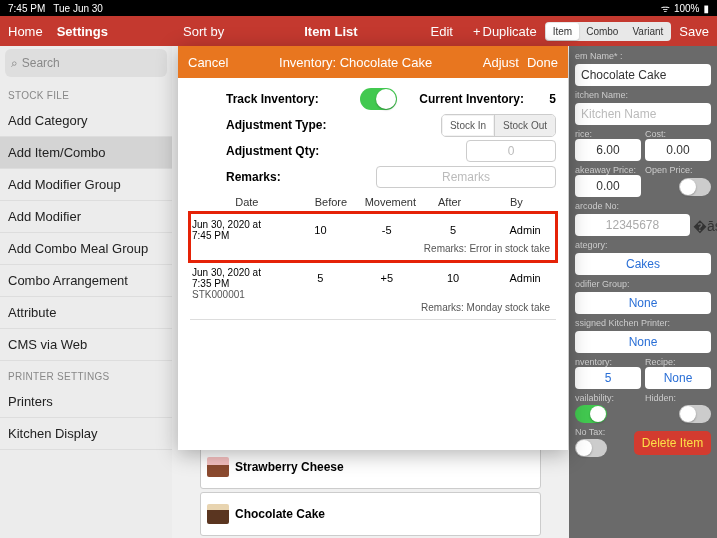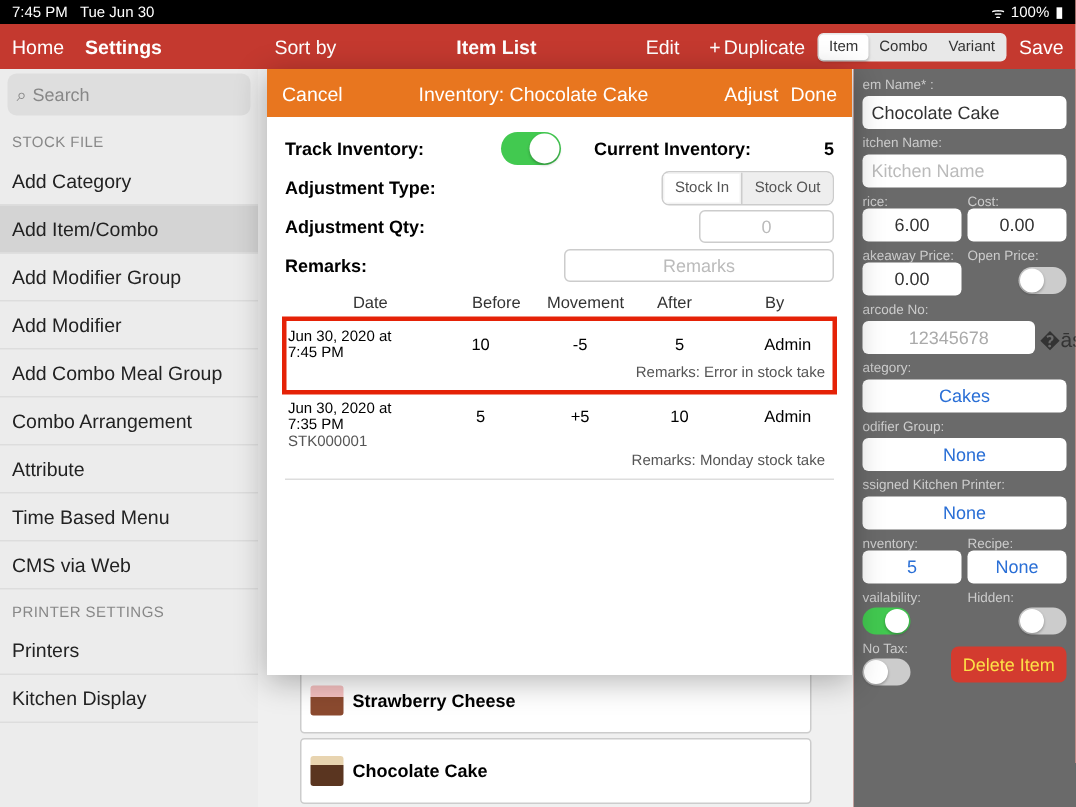--- a/index.html
+++ b/index.html
@@ -53,21 +53,21 @@
   .toggle.off::after { right: auto; left: 1px; }
   .barcode-row { display: flex; gap: 3px; align-items: center; }
   .barcode-row .detail-field { flex: 1; color: #aaa; }
   .barcode-icon { width: 18px; font-size: 14px; color: #333; }
   
   
   .modal { position: absolute; top: 46px; left: 178px; width: 390px; height: 404px; background: #fff; box-shadow: 0 4px 20px rgba(0,0,0,0.3); display: flex; flex-direction: column; }
   .modal-hdr { height: 32px; background: #e8761f; color: #fff; display: flex; align-items: center; padding: 0 10px; font-size: 13px; }
   .modal-hdr .title { flex: 1; text-align: center; font-weight: 500; }
   .modal-body { padding: 8px 12px; font-size: 12px; }
-  .modal-row { display: flex; align-items: center; height: 26px; }
+  .modal-row { display: flex; align-items: center; height: 26px; margin-left: 36px; }
   .modal-row .lbl { font-weight: 600; width: 140px; }
   .modal-row .val { font-weight: 600; margin-left: auto; }
   .toggle-big { width: 40px; height: 22px; background: #42c950; border-radius: 11px; position: relative; margin-left: 4px; }
   .toggle-big::after { content: ''; position: absolute; width: 20px; height: 20px; background: #fff; border-radius: 50%; top: 1px; right: 1px; box-shadow: 0 1px 2px rgba(0,0,0,0.3); }
   .adj-seg { display: flex; border: 1px solid #ccc; border-radius: 5px; overflow: hidden; margin-left: auto; }
   .adj-seg span { padding: 5px 8px; font-size: 10px; color: #555; border-left: 1px solid #ccc; }
   .adj-seg span:first-child { border-left: none; background: #fff; box-shadow: inset 0 0 0 1px rgba(0,0,0,0.05); }
   .adj-seg span:not(:first-child){ background:#eee; }
   .input-box { border: 1px solid #ccc; border-radius: 4px; height: 22px; width: 90px; margin-left: auto; text-align: center; color: #bbb; display:flex; align-items:center; justify-content:center; font-size:12px;}
   .input-box.wide { width: 180px; }
@@ -134,21 +134,20 @@
       <span>Search</span>
     </div>
     <div class="section-hdr">STOCK FILE</div>
     <div class="sidebar-item">Add Category</div>
     <div class="sidebar-item active">Add Item/Combo</div>
     <div class="sidebar-item">Add Modifier Group</div>
     <div class="sidebar-item">Add Modifier</div>
     <div class="sidebar-item">Add Combo Meal Group</div>
     <div class="sidebar-item">Combo Arrangement</div>
     <div class="sidebar-item">Attribute</div>
-    <div class="sidebar-item">Time Based Menu</div>
     <div class="sidebar-item">CMS via Web</div>
     <div class="section-hdr">PRINTER SETTINGS</div>
     <div class="sidebar-item">Printers</div>
     <div class="sidebar-item">Kitchen Display</div>
   </div>
 
   <div class="center">
     <div class="list-items-bottom">
       <div class="list-row">
         <div class="thumb"></div>

